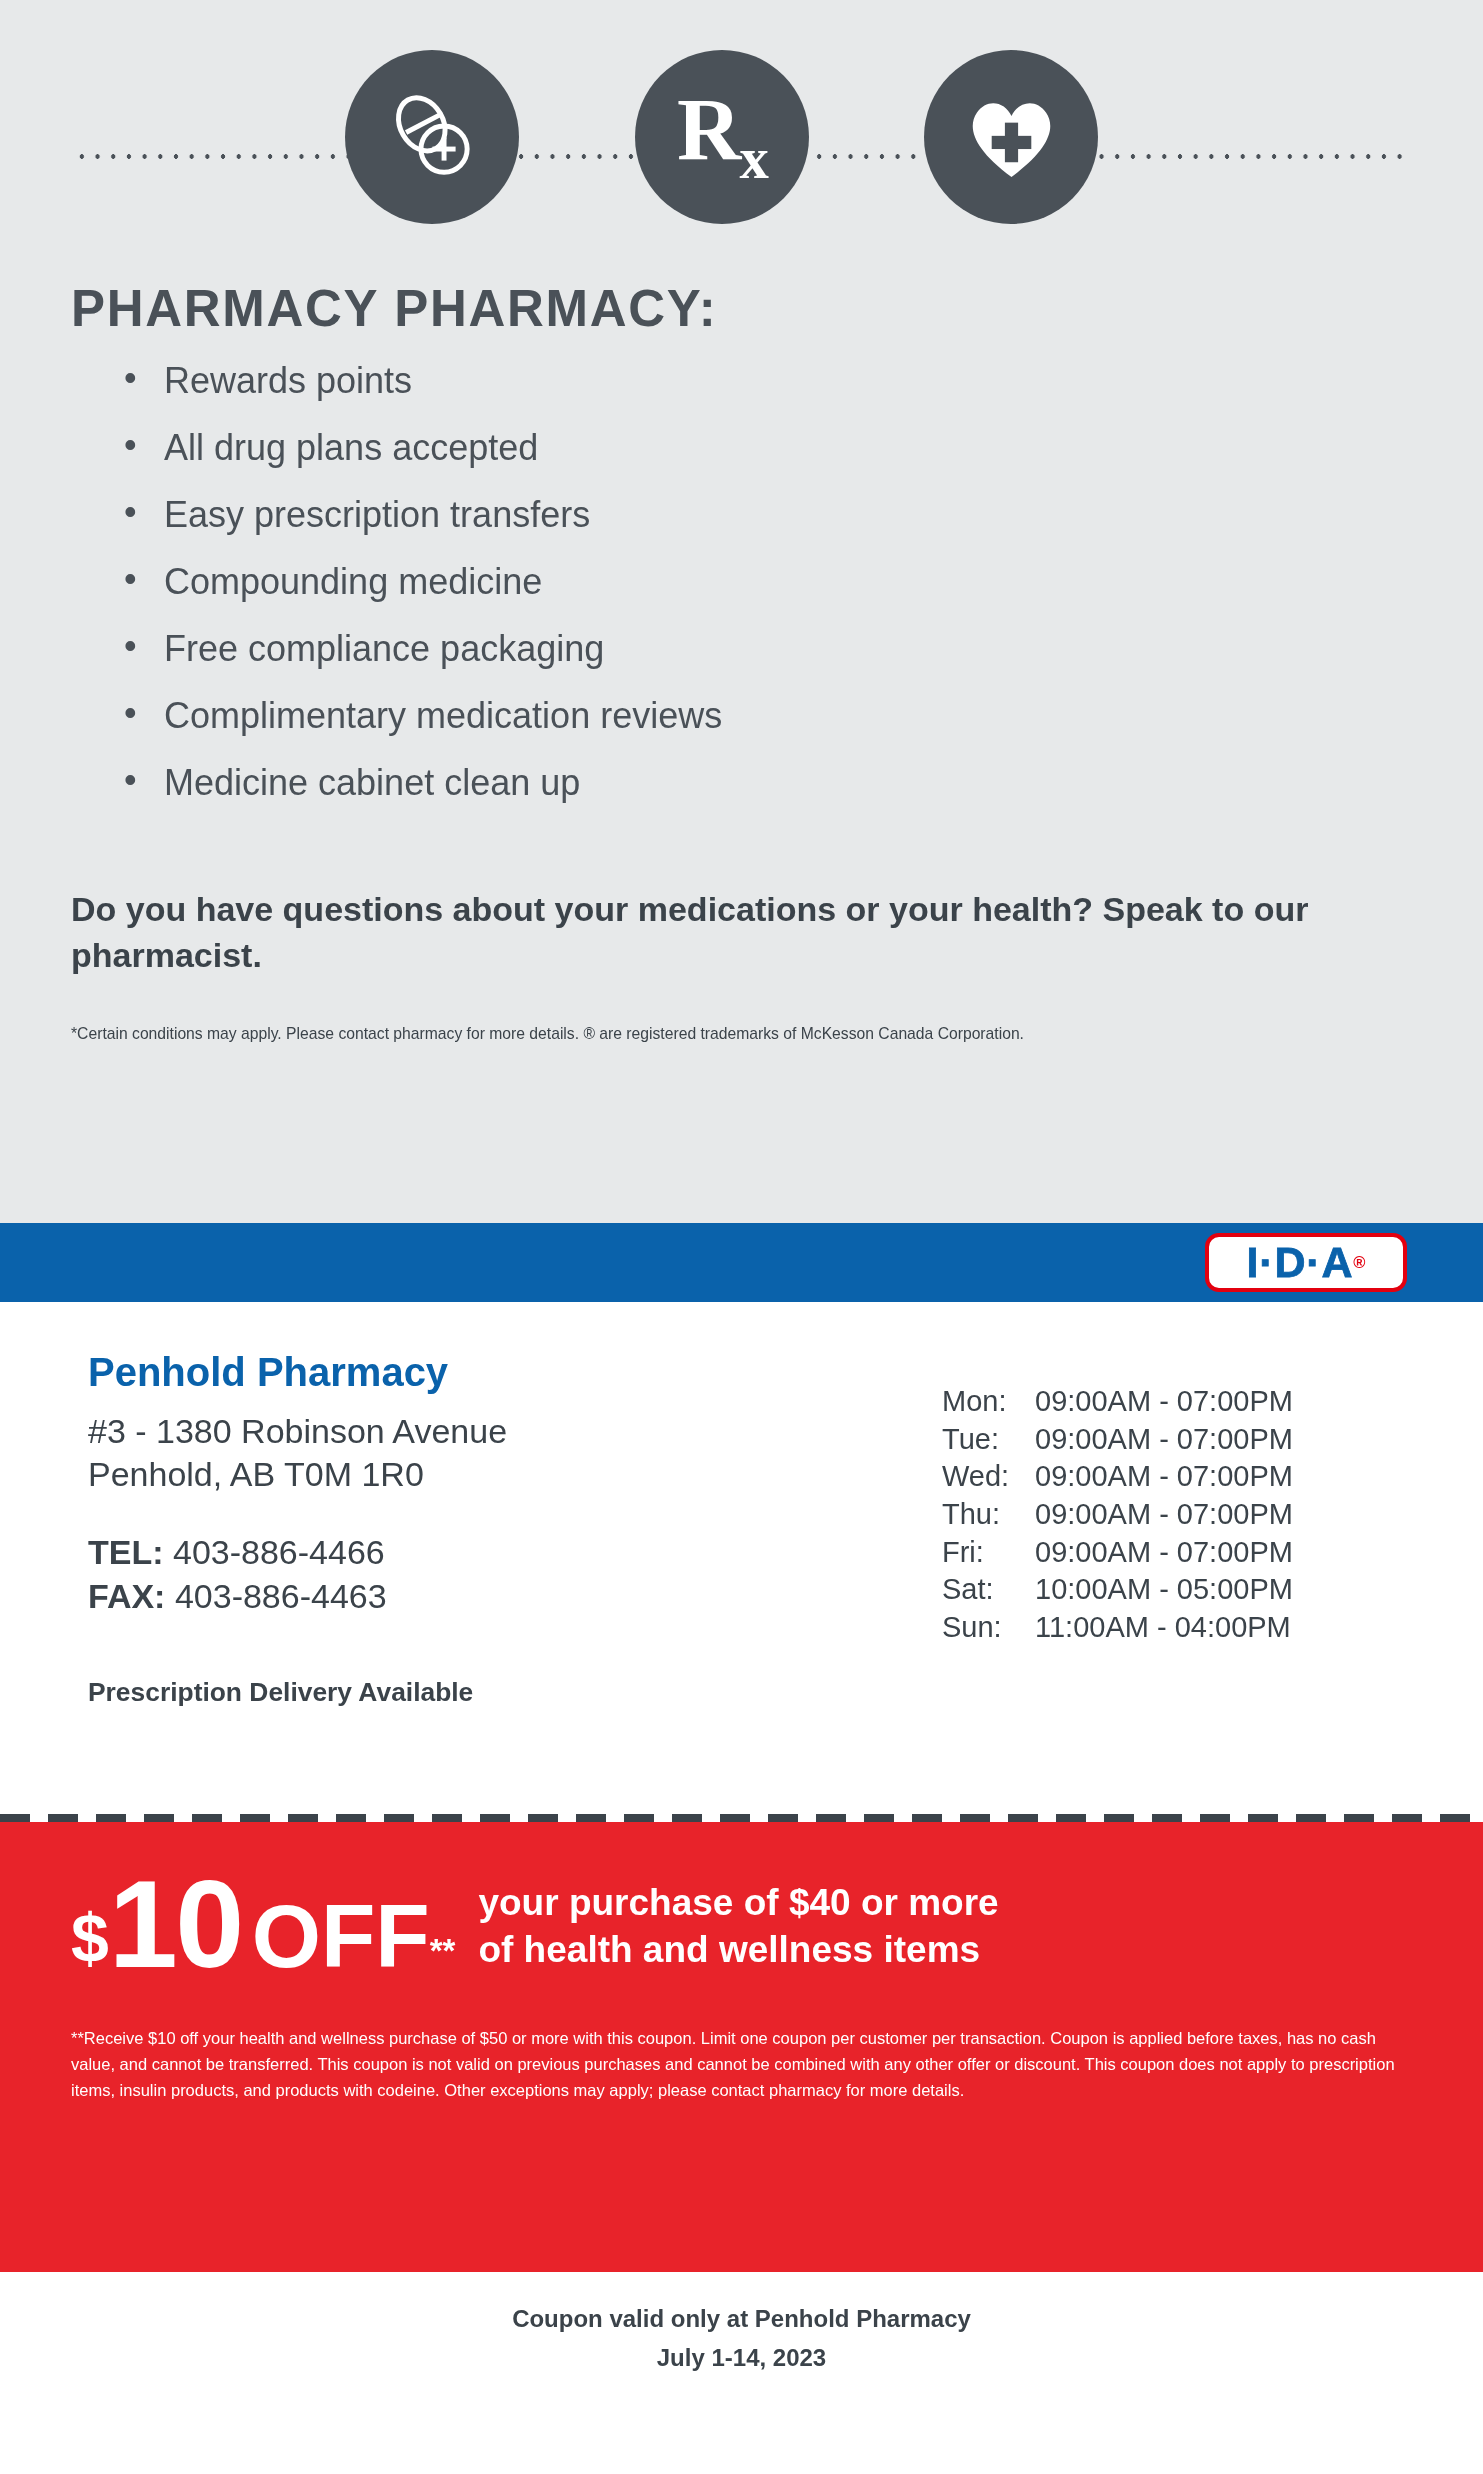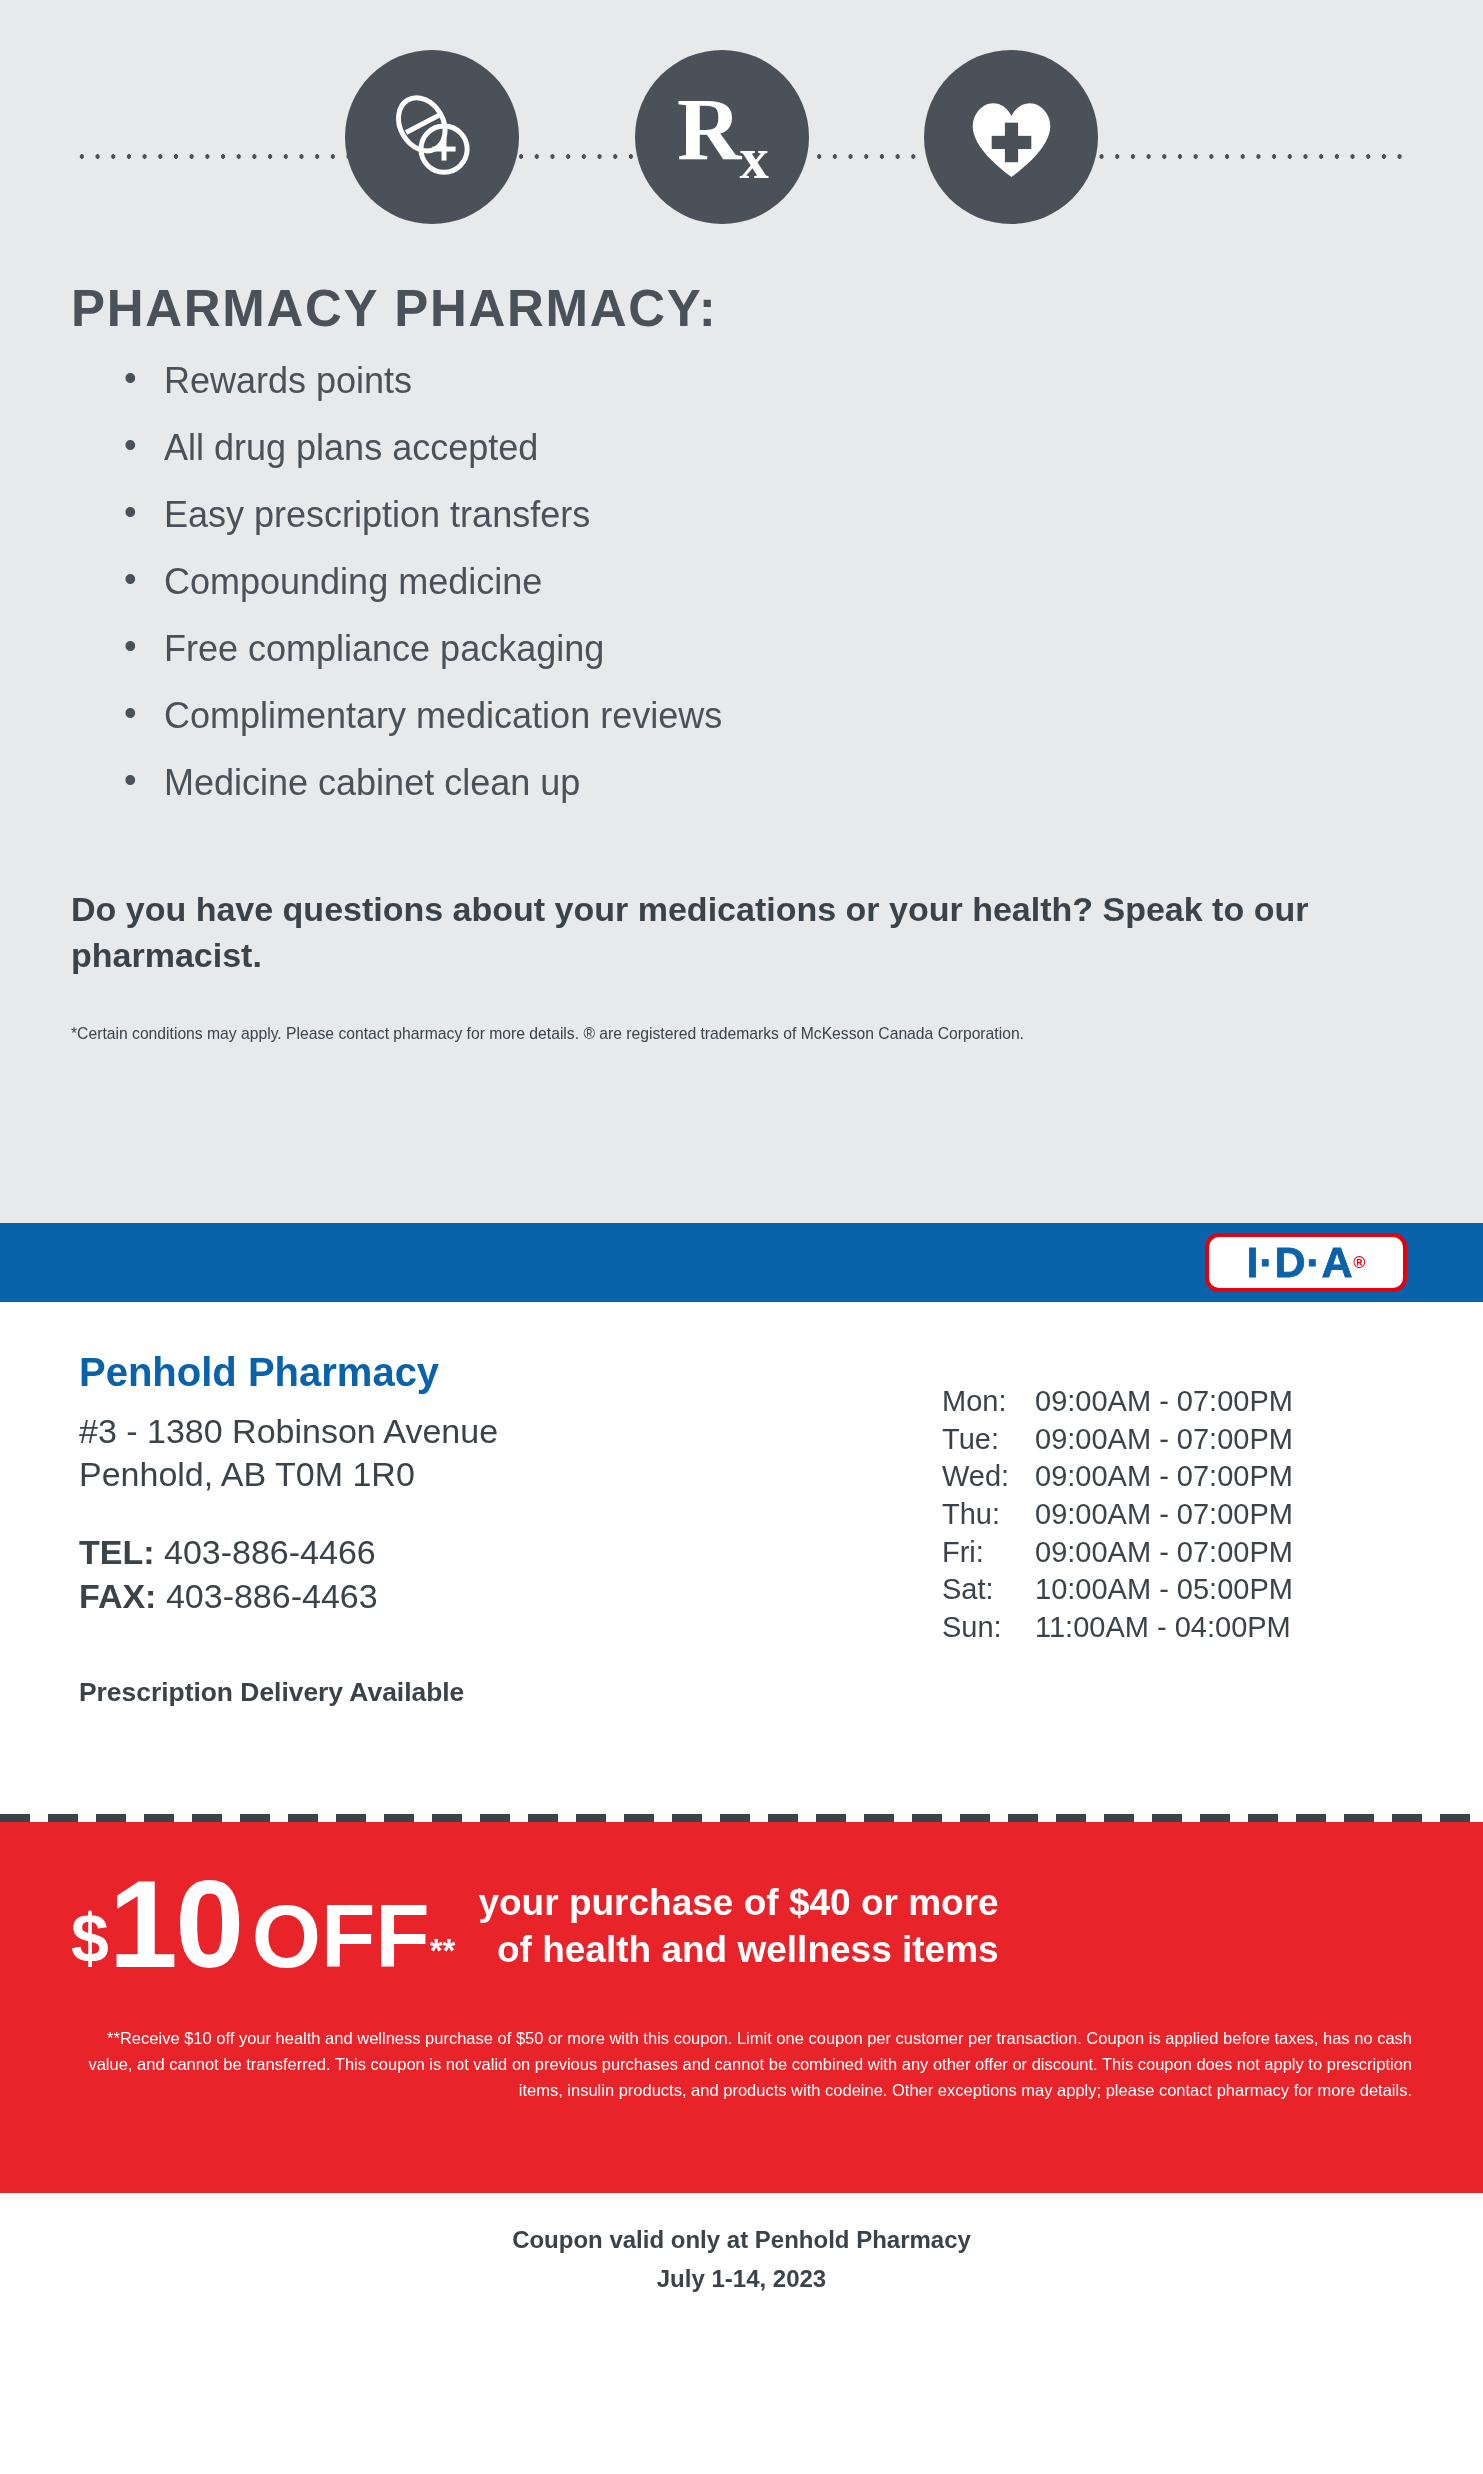--- a/index.html
+++ b/index.html
@@ -135,21 +135,21 @@
   .ida-logo .reg {
     color: #e3000f;
     font-size: 16.5px;
     vertical-align: super;
     font-weight: bold;
   }
 
   
   .store-section {
     background: #ffffff;
-    padding: 48px 0 40px 8px;
+    padding: 48px 0 40px 17px;
     position: relative;
     height: 512px;
   }
   .store-name {
     color: #0a62ab;
     font-size: 40px;
     font-weight: bold;
     margin: 0 0 15px 71px;
   }
   .store-addr {
@@ -192,22 +192,21 @@
     background-image: repeating-linear-gradient(to right,
       #3b434a 0px, #3b434a 30px, rgba(0,0,0,0) 30px, rgba(0,0,0,0) 48px);
     margin: 0;
   }
 
   
   .coupon {
     background: #e8232a;
     padding: 45px 0 21.5px 0;
     position: relative;
-    height: 371px;
-    text-align: right;
+    height: 450px;
   }
   .coupon-main {
     display: flex;
     align-items: flex-start;
     margin-left: 71px;
   }
   .coupon-amount {
     color: #ffffff;
     font-weight: bold;
     line-height: 0.92;

